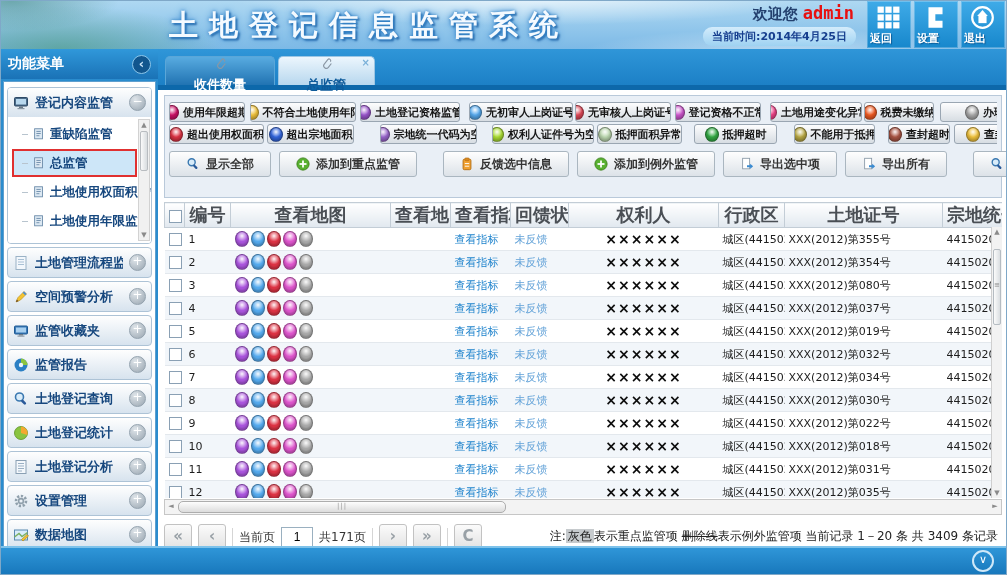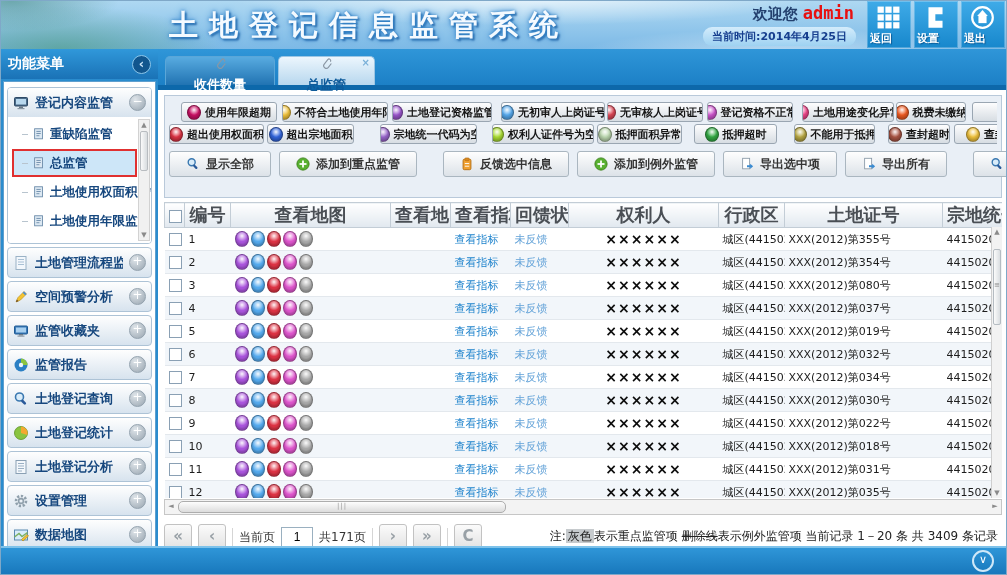--- a/index.html
+++ b/index.html
@@ -351,21 +351,21 @@
           </span>
           <span>总监管</span>
           <span class="x">×</span>
         </div>
       </div>
     <div class="bluestrip"></div>
     <div class="content">
 
       <div class="legend">
         <div class="lrow" id="legend-row-1">
-            <div class="chip" style="width: 96px; margin-left: 12px;">
+            <div class="chip" style="width: 76px; margin-left: 0px;">
               <span class="orb" style="--c: #cc1166;"></span>
               <span>使用年限超期</span>
             </div>
             <div class="chip" style="width: 106px; margin-left: 5px;">
               <span class="orb" style="--c: #f0c23c;"></span>
               <span>不符合土地使用年限</span>
             </div>
             <div class="chip" style="width: 100px; margin-left: 4px;">
               <span class="orb" style="--c: #9a55cc;"></span>
               <span>土地登记资格监管</span>

